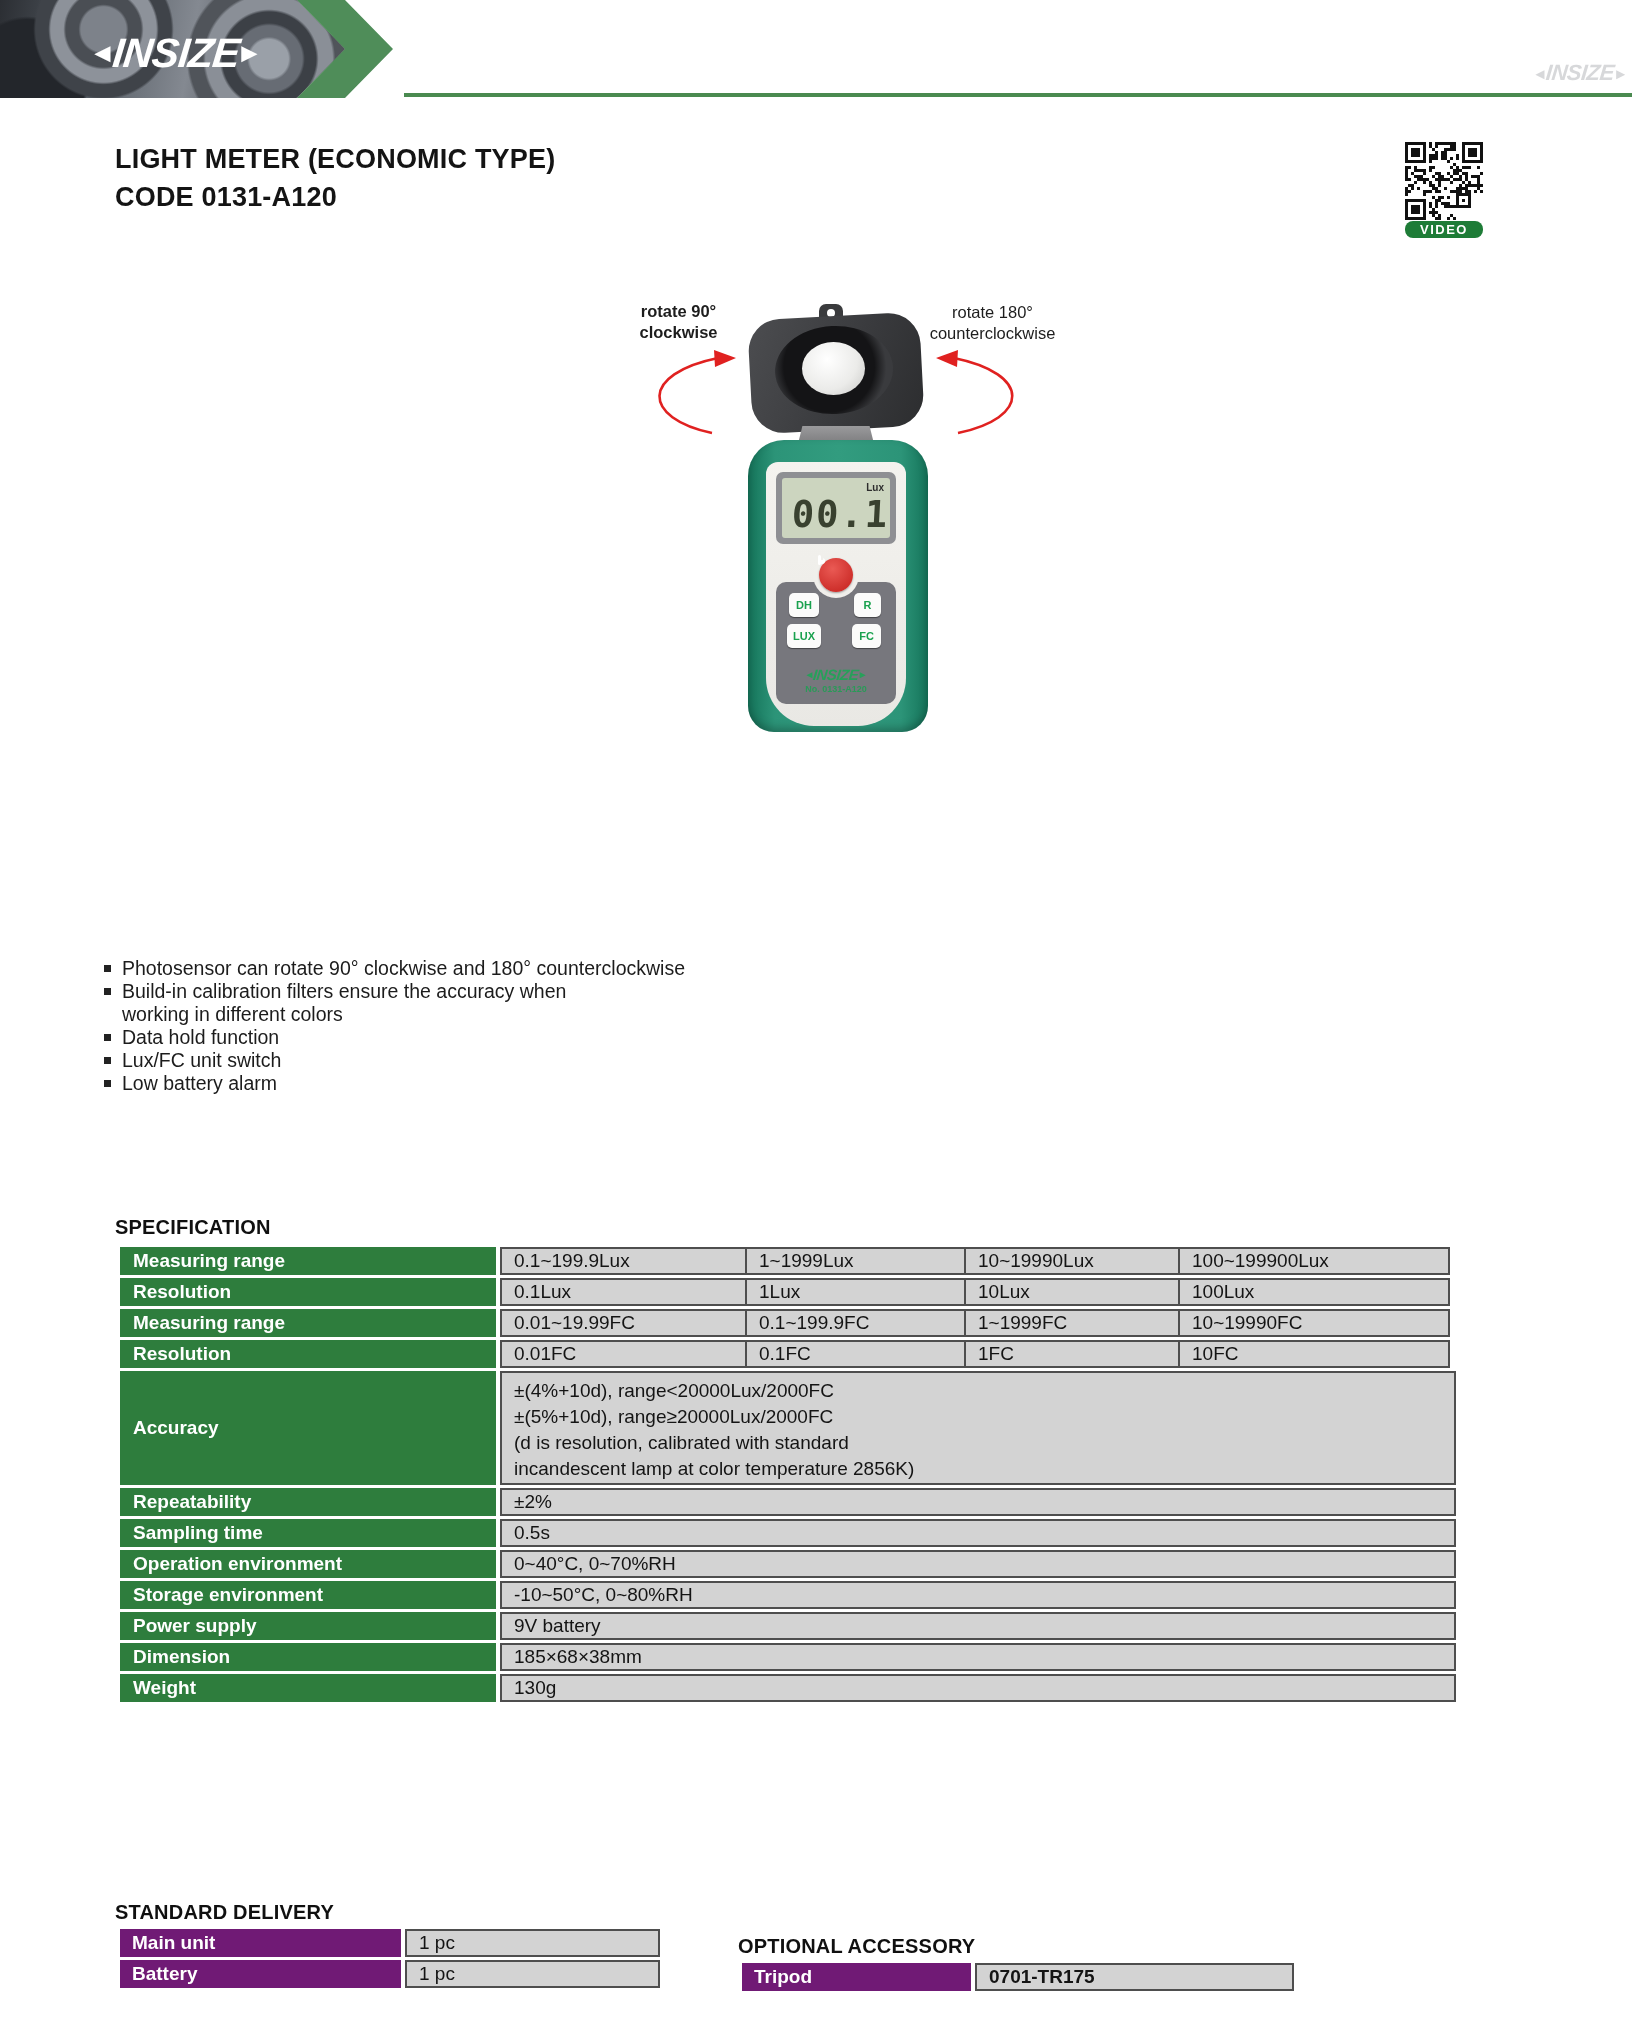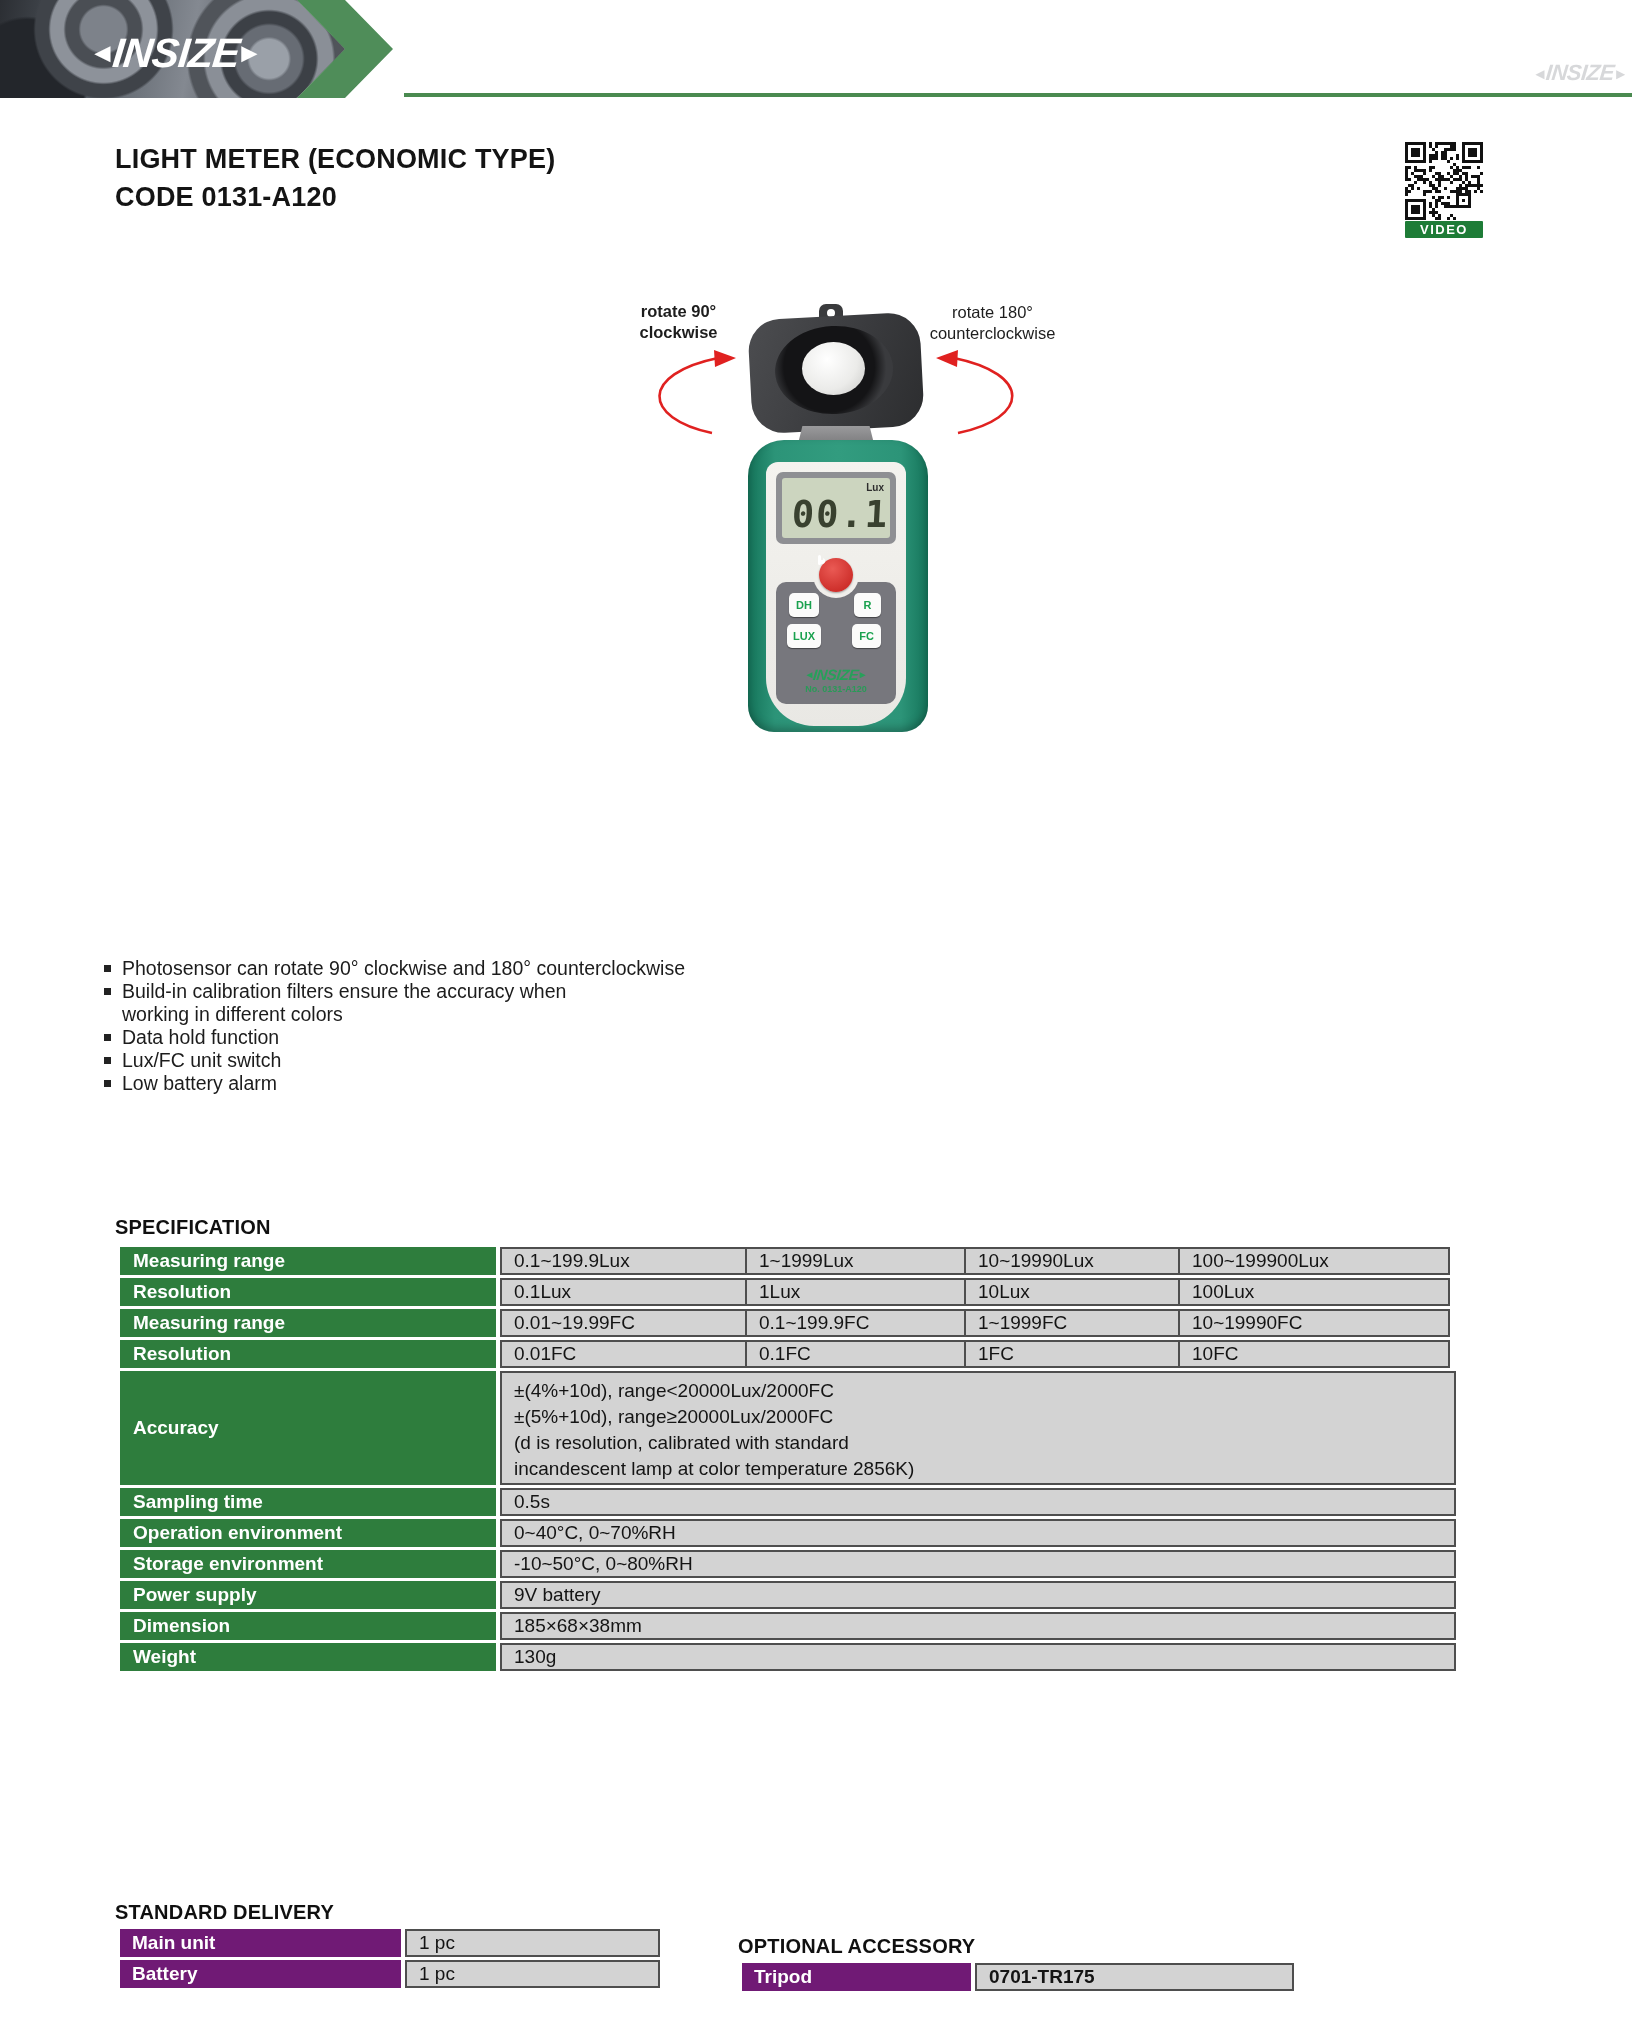--- a/index.html
+++ b/index.html
@@ -27,21 +27,21 @@
   .watermark .logo-arrow { font-size:15px; margin:0 -1px; }
 
   
   .title-block { position:absolute; left:115px; top:140px; color:#141414; }
   .title-block div { font-size:27px; font-weight:bold; line-height:38px; letter-spacing:0.2px; }
 
   
   .qr-wrap { position:absolute; left:1405px; top:142px; width:78px; }
   .qr-code { width:78px; height:78px; background:#ffffff; display:block; }
   .video-tag { margin-top:1px; background:#1e7c37; color:#ffffff; font-weight:bold; font-size:13px;
-    height:17px; line-height:17px; text-align:center; letter-spacing:1.5px; border-radius:1px; }
+    height:17px; line-height:17px; text-align:center; letter-spacing:1.5px; border-radius:8px; }
 
   
   .figure { position:absolute; left:600px; top:290px; width:470px; height:620px; }
   .figure .ann { position:absolute; text-align:center; font-size:16.5px; line-height:21px; color:#1d1d1d; white-space:pre-line; }
   .ann-left  { left:6px;  top:11px; width:145px;font-weight:bold; }
   .ann-right { left:315px; top:12px; width:155px; }
   .fig-arrows { position:absolute; left:0; top:0; }
 
   .d-tab  { position:absolute; left:219px; top:14px; width:24px; height:22px; background:#3a3b3d; border-radius:7px 7px 2px 2px; }
   .d-tab::after { content:""; position:absolute; left:8px; top:5px; width:8px; height:8px; border-radius:50%; background:#ffffff; }
@@ -456,20 +456,26 @@
       <div class="s-row tall">
         <div class="s-label">Accuracy</div>
         <div class="s-values">
           <div class="s-cell" style="flex: 1 1 0%;">±(4%+10d), range&lt;20000Lux/2000FC
 ±(5%+10d), range≥20000Lux/2000FC
 (d is resolution, calibrated with standard
 incandescent lamp at color temperature 2856K)</div>
         </div>
       </div>
       <div class="s-row">
+        <div class="s-label">Repeatability</div>
+        <div class="s-values">
+          <div class="s-cell" style="flex: 1 1 0%;">±2%</div>
+        </div>
+      </div>
+      <div class="s-row">
         <div class="s-label">Sampling time</div>
         <div class="s-values">
           <div class="s-cell" style="flex: 1 1 0%;">0.5s</div>
         </div>
       </div>
       <div class="s-row">
         <div class="s-label">Operation environment</div>
         <div class="s-values">
           <div class="s-cell" style="flex: 1 1 0%;">0~40°C, 0~70%RH</div>
         </div>

